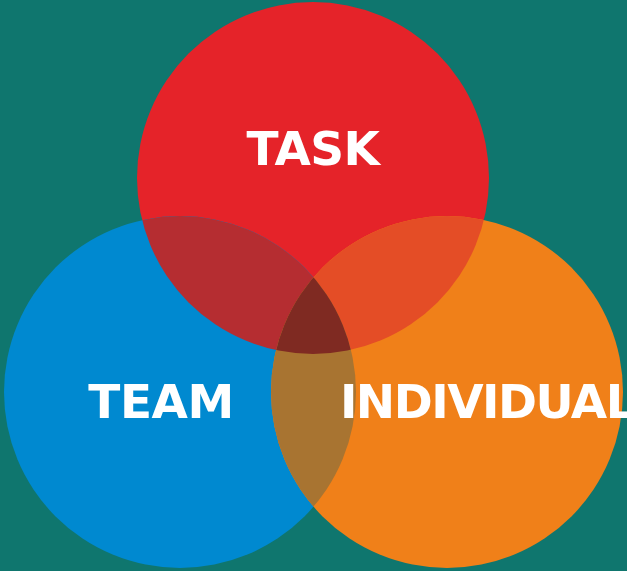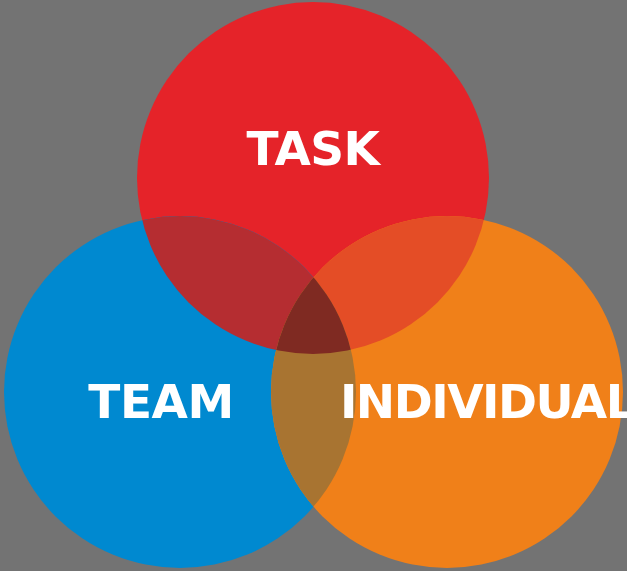--- a/index.html
+++ b/index.html
@@ -40,21 +40,21 @@
     font-size: 47px;
   }
   .label-individual {
     font-size: 47px;
     letter-spacing: -1.5px;
   }
 </style>
 </head>
 <body>
 
-<div id="venn-figure" style="background: #737373;">
+<div id="venn-figure" style="background: #0f766e;">
   <svg id="venn-svg" viewBox="0 0 627 571" xmlns="http://www.w3.org/2000/svg">
 
     <defs>
 
       <clipPath id="clip-task">
         <circle id="def-c-task" cx="313" cy="178" r="176"></circle>
       </clipPath>
       <clipPath id="clip-team">
         <circle id="def-c-team" cx="180" cy="392" r="176"></circle>
       </clipPath>

